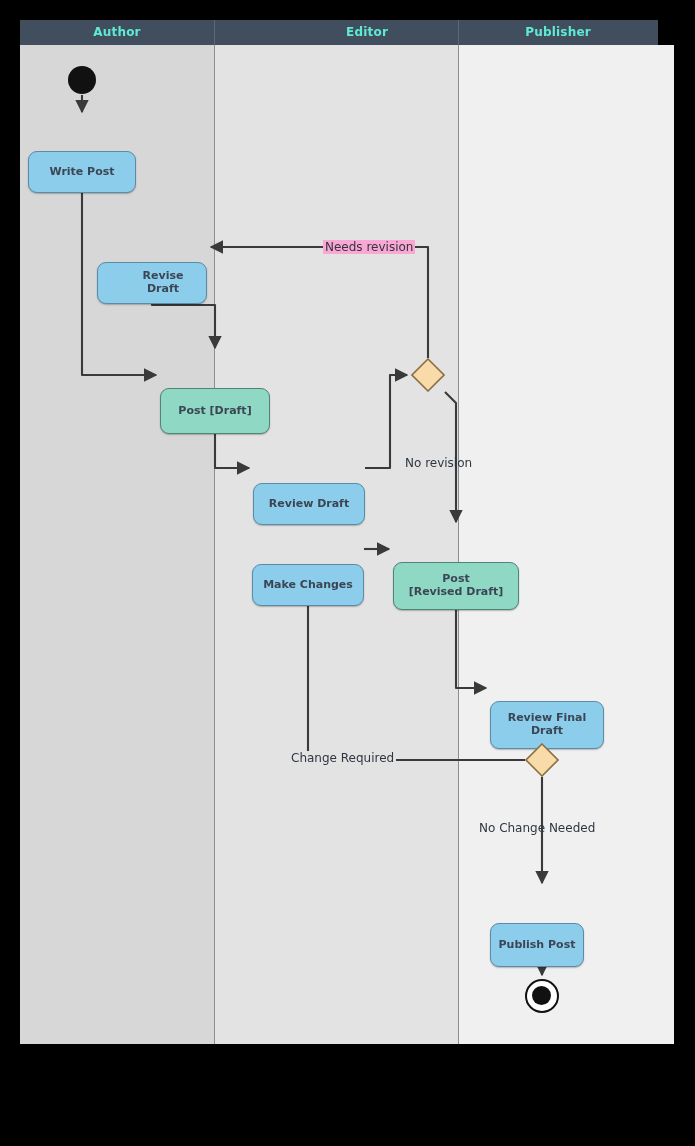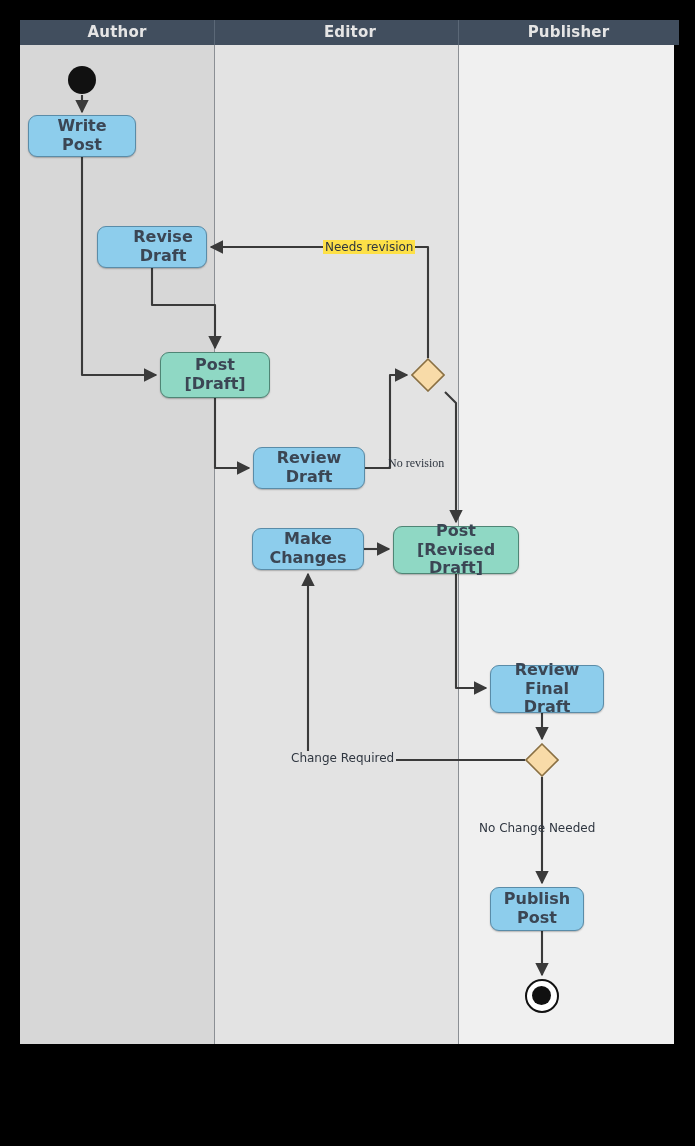--- a/index.html
+++ b/index.html
@@ -42,30 +42,30 @@
   }
   .lane-div-0 { left: 194px; }
   .lane-div-1 { left: 438px; }
 
   
   .lane-header {
     position: absolute;
     top: 0;
     height: 25px;
     background: #414e5e;
-    color: #e5e5e5;
-    font-size: 15px;
+    color: #5eead4;
+    font-size: 12px;
     font-weight: bold;
     line-height: 25px;
     text-align: center;
     letter-spacing: .2px;
   }
   .lane-hdr-0 { left: 0px;   width: 194px; }
-  .lane-hdr-1 { left: 176px; width: 244px; padding-left: 32px; }
-  .lane-hdr-2 { left: 438px; width: 221px; }
+  .lane-hdr-1 { left: 193px; width: 244px; padding-left: 32px; }
+  .lane-hdr-2 { left: 438px; width: 200px; }
   .hdr-sep {
     position: absolute;
     top: 0;
     width: 1px;
     height: 25px;
     background: #5b6877;
   }
 
   
   #edges {
@@ -78,26 +78,27 @@
   
   .node {
     position: absolute;
     box-sizing: border-box;
     border: 1.6px solid #55707f;
     border-radius: 9px;
     display: flex;
     align-items: center;
     justify-content: center;
     text-align: center;
-    font-size: 16px;
+    font-size: 11px;
     font-weight: bold;
     color: #3b4654;
     line-height: 1.18;
     padding: 2px 6px;
     box-shadow: 0 1px 1.5px rgba(0,0,0,.25);
+    margin-top: 36px;
   }
   .node.blue  { background: #8dcdec; border-color: #5a8ca8; }
   .node.green { background: #8fd8c4; border-color: #4f8575; }
 
   
   .start-node {
     position: absolute;
     width: 28px; height: 28px;
     border-radius: 50%;
     background: #111111;
@@ -215,21 +216,21 @@
   </div>
 
   <svg class="diamond" style="left:505px; top:723px;" viewBox="0 0 34 34">
     <polygon points="17,1 33,17 17,33 1,17" fill="#f8dba8" stroke="#8a7043" stroke-width="1.6"></polygon>
   </svg>
 
   <div class="node blue" style="left:470px; top:867px; width:94px; height:44px;">Publish Post</div>
 
   <div class="end-node" style="left:505px; top:959px;"></div>
 
-  <div class="edge-label" style="left:303px; top:220px; background:#fde047; padding:0 2px;">Needs revision</div>
-
-  <div class="edge-label" style="left:368px; top:436px;font-family:Liberation Serif, serif;">No revision</div>
+  <div class="edge-label" style="left:303px; top:220px; background:#f9a8d4; padding:0 2px;">Needs revision</div>
+
+  <div class="edge-label" style="left:385px; top:436px;">No revision</div>
 
   <div class="edge-label" style="left:253px; top:731px; background:#e3e3e3; padding:0 2px;margin-left:16px;">Change Required</div>
 
   <div class="edge-label" style="left:459px; top:801px;text-align:center;">No Change Needed</div>
 
 </div>
 
 </body></html>

